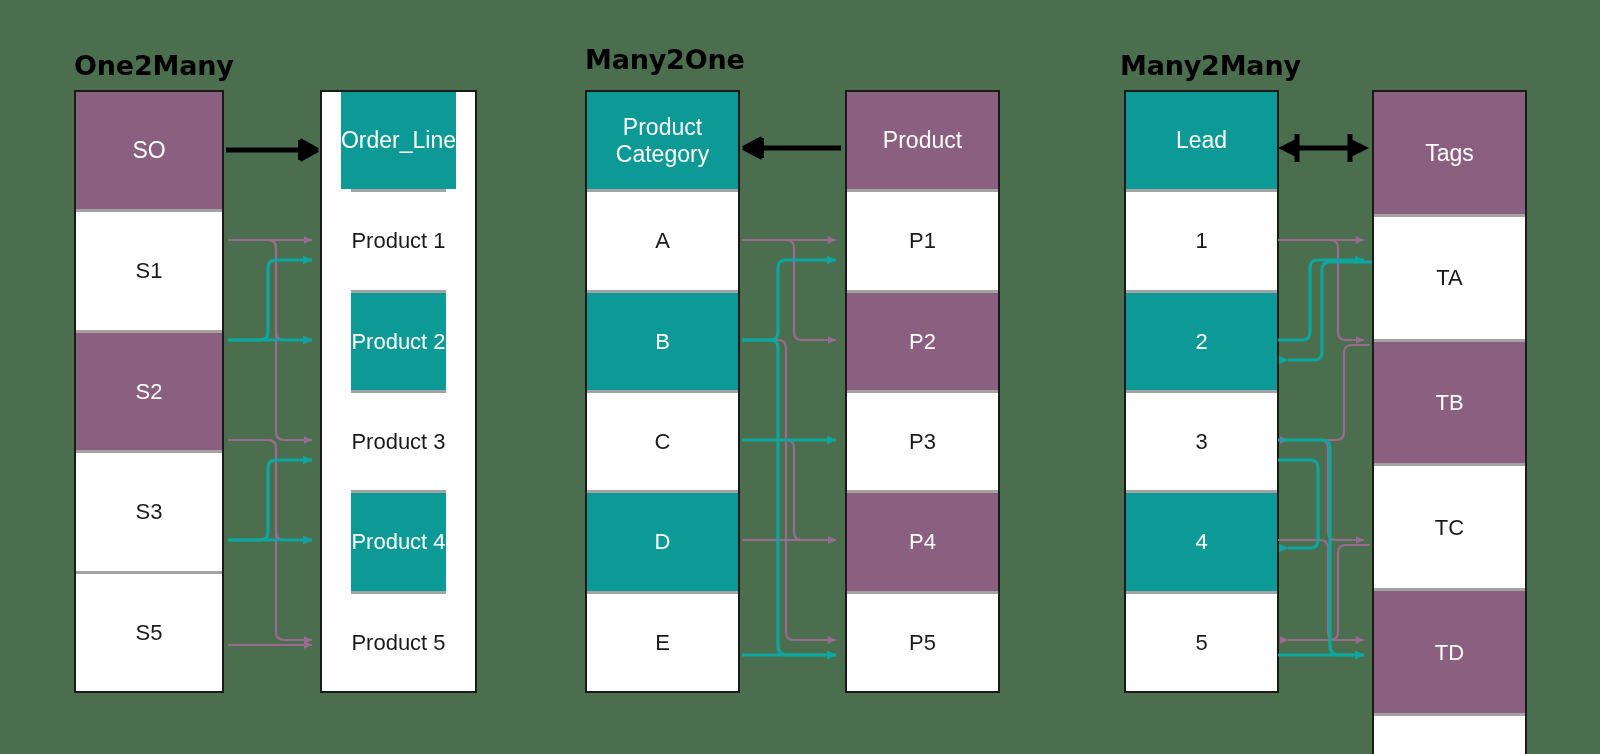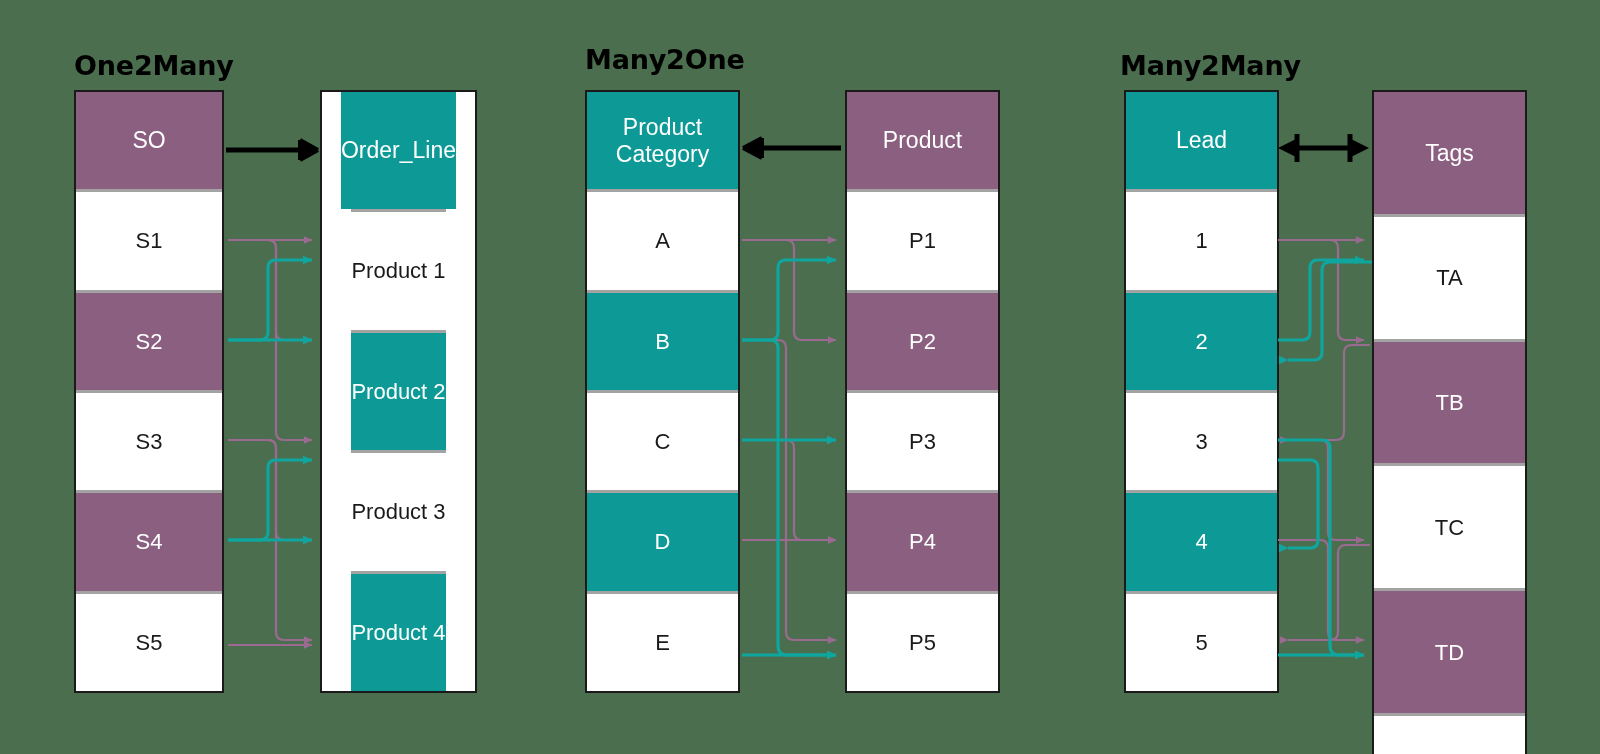--- a/index.html
+++ b/index.html
@@ -55,30 +55,30 @@
 
   <div class="panel-title" style="left:74px;top:50px;width:404px;">One2Many</div>
   <div class="panel-title" style="left:585px;top:44px;width:404px;">Many2One</div>
   <div class="panel-title" style="left:1120px;top:50px;width:410px;">Many2Many</div>
 
   <div class="tbl" style="left:74px;top:90px;width:150px;height:603px;">
     <div class="row hdr purple">SO</div>
     <div class="row white sep">S1</div>
     <div class="row purple sep">S2</div>
     <div class="row white sep">S3</div>
-    <div class="row purple sep">S4</div>
     <div class="row white sep">S5</div>
   </div>
 
   <div class="tbl" style="left:320px;top:90px;width:157px;height:603px;align-items:center;">
     <div class="row hdr teal">Order_Line</div>
     <div class="row white sep">Product 1</div>
     <div class="row teal sep">Product 2</div>
     <div class="row white sep">Product 3</div>
     <div class="row teal sep">Product 4</div>
+    <div class="row white sep">Product 5</div>
   </div>
 
   <div class="tbl" style="left:585px;top:90px;width:155px;height:603px;">
     <div class="row hdr teal">Product
 Category</div>
     <div class="row white sep">A</div>
     <div class="row teal sep">B</div>
     <div class="row white sep">C</div>
     <div class="row teal sep">D</div>
     <div class="row white sep">E</div>

